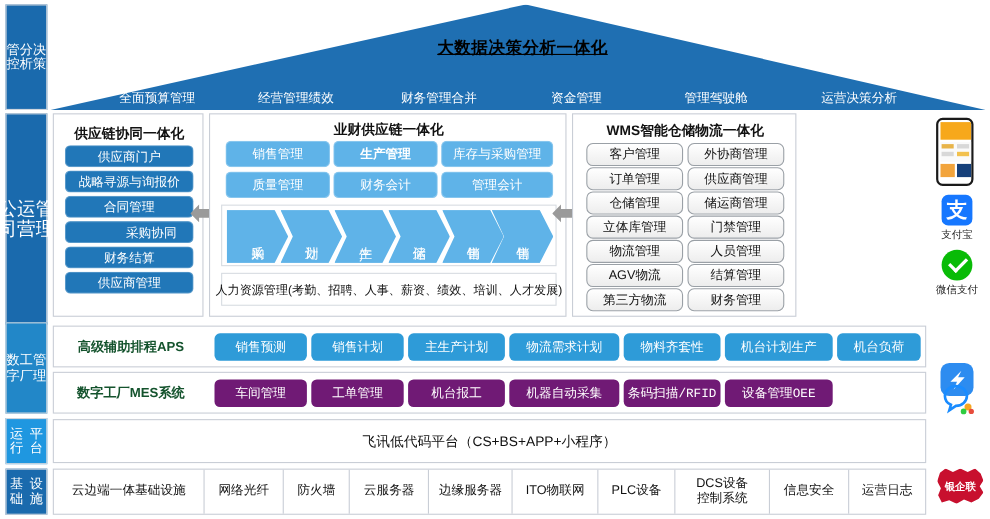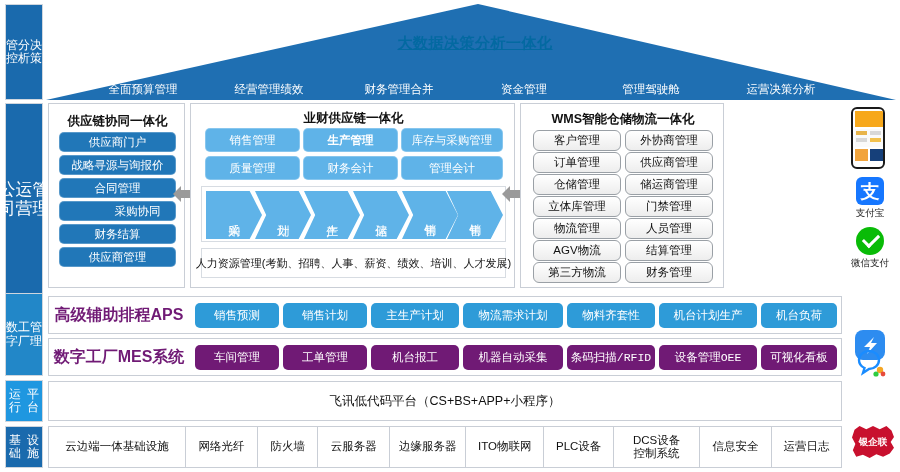--- a/index.html
+++ b/index.html
@@ -27,21 +27,21 @@
     flex-direction:row;
   }
   .rail-cell.dark{background:#1a6aad;}
   .rail-cell.mid{background:#2287c8;}
   .rail-cell.light{background:#1f97e0;}
   .rail-cell span{display:block;}
 
   
   .hdr-wrap{overflow:hidden;}
   .hdr-title{
-    color:#0369a1;font-weight:bold;font-size:15px;
+    color:#000000;font-weight:bold;font-size:15px;
     text-decoration:underline;letter-spacing:.5px;white-space:nowrap;
   }
   .hdr-tab{
     color:#ffffff;font-size:11.5px;white-space:nowrap;
   }
 
   
   .panel{
     background:#ffffff;border:1px solid #c9ced6;
   }
@@ -75,21 +75,21 @@
   .chev span{display:block;}
 
   
   .dbl-arrow{color:#9a9a9a;}
 
   
   .box{
     background:#ffffff;border:1px solid #c9ced6;color:#111;font-size:11.5px;
     white-space:nowrap;
   }
-  .row-label{font-weight:bold;font-size:16px;color:#701a75;white-space:nowrap;}
+  .row-label{font-weight:bold;font-size:12px;color:#14532d;white-space:nowrap;}
 
   .infra-cell{
     border-right:1px solid #c9ced6;font-size:11.5px;color:#111;
     line-height:1.15;
   }
   .infra-cell:last-child{border-right:none;}
 
   
   .icn-label{font-size:9.5px;color:#222;text-align:center;white-space:nowrap;}
   .phone{
@@ -255,21 +255,20 @@
   </div>
 
   <div class="abs panel" style="left:48px;top:338px;width:794px;height:38px;">
     <div class="abs ctr row-label" style="left:8px;top:0;width:124px;height:36px;">数字工厂MES系统</div>
     <div class="abs ctr pill mes" style="left:146px;top:6px;width:84px;height:25px;">车间管理</div>
     <div class="abs ctr pill mes" style="left:234px;top:6px;width:84px;height:25px;">工单管理</div>
     <div class="abs ctr pill mes" style="left:322px;top:6px;width:88px;height:25px;">机台报工</div>
     <div class="abs ctr pill mes" style="left:414px;top:6px;width:100px;height:25px;">机器自动采集</div>
     <div class="abs ctr pill mes" style="left:518px;top:6px;width:88px;height:25px;">条码扫描/RFID</div>
     <div class="abs ctr pill mes" style="left:610px;top:6px;width:98px;height:25px;">设备管理OEE</div>
-    <div class="abs ctr pill mes" style="left:712px;top:6px;width:76px;height:25px;">可视化看板</div>
   </div>
 
   <div class="abs ctr panel" style="left:48px;top:381px;width:794px;height:40px;font-size:12.5px;color:#111;">飞讯低代码平台（CS+BS+APP+小程序）</div>
 
   <div class="abs panel" style="left:48px;top:426px;width:794px;height:42px;display:flex;">
     <div class="ctr infra-cell" style="width:138px;">云边端一体基础设施</div>
     <div class="ctr infra-cell" style="width:72px;">网络光纤</div>
     <div class="ctr infra-cell" style="width:60px;">防火墙</div>
     <div class="ctr infra-cell" style="width:72px;">云服务器</div>
     <div class="ctr infra-cell" style="width:76px;">边缘服务器</div>

